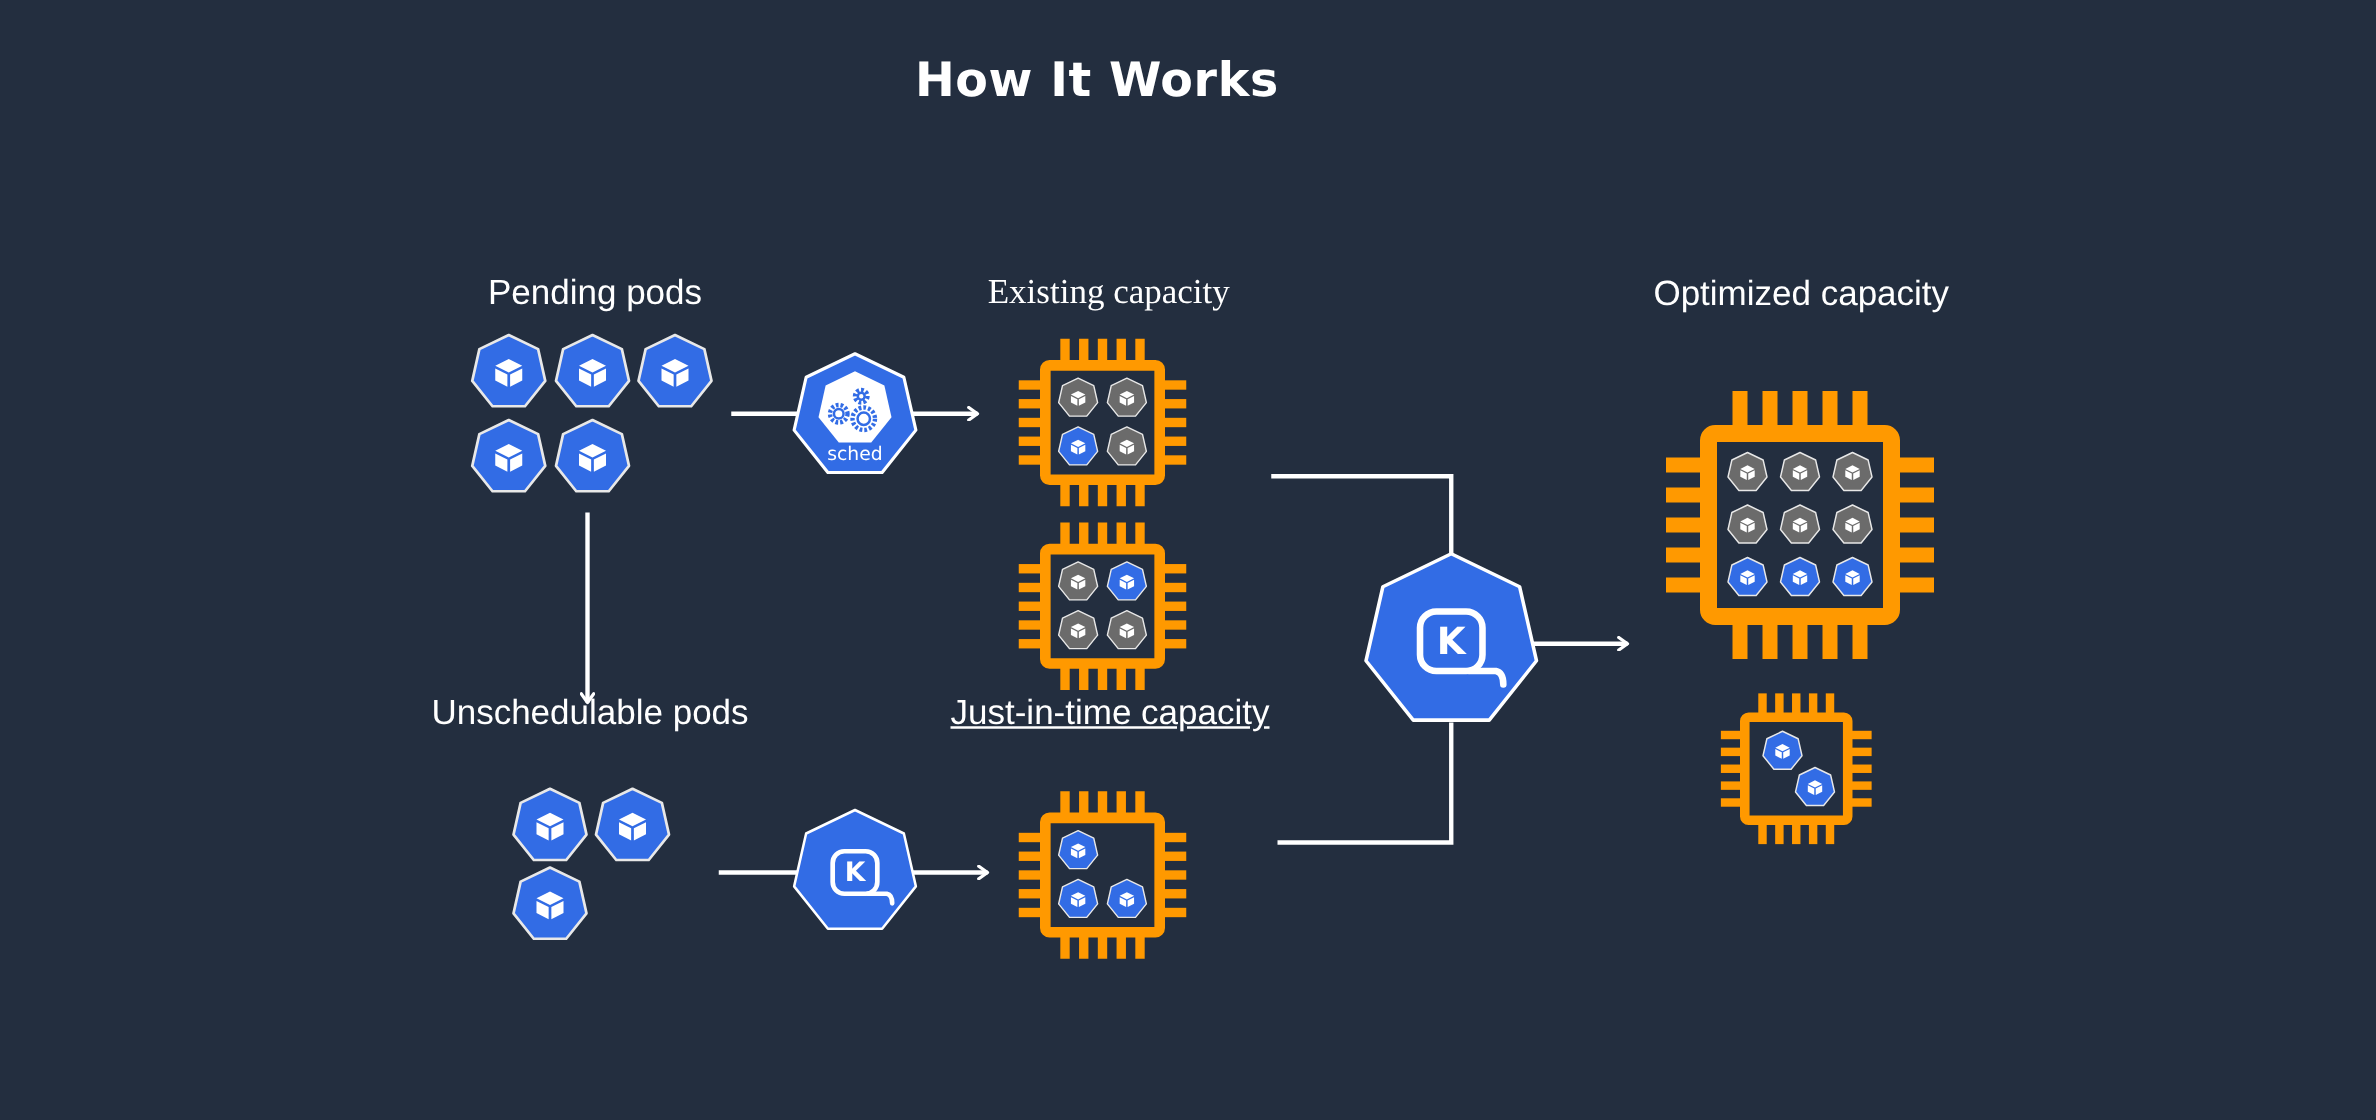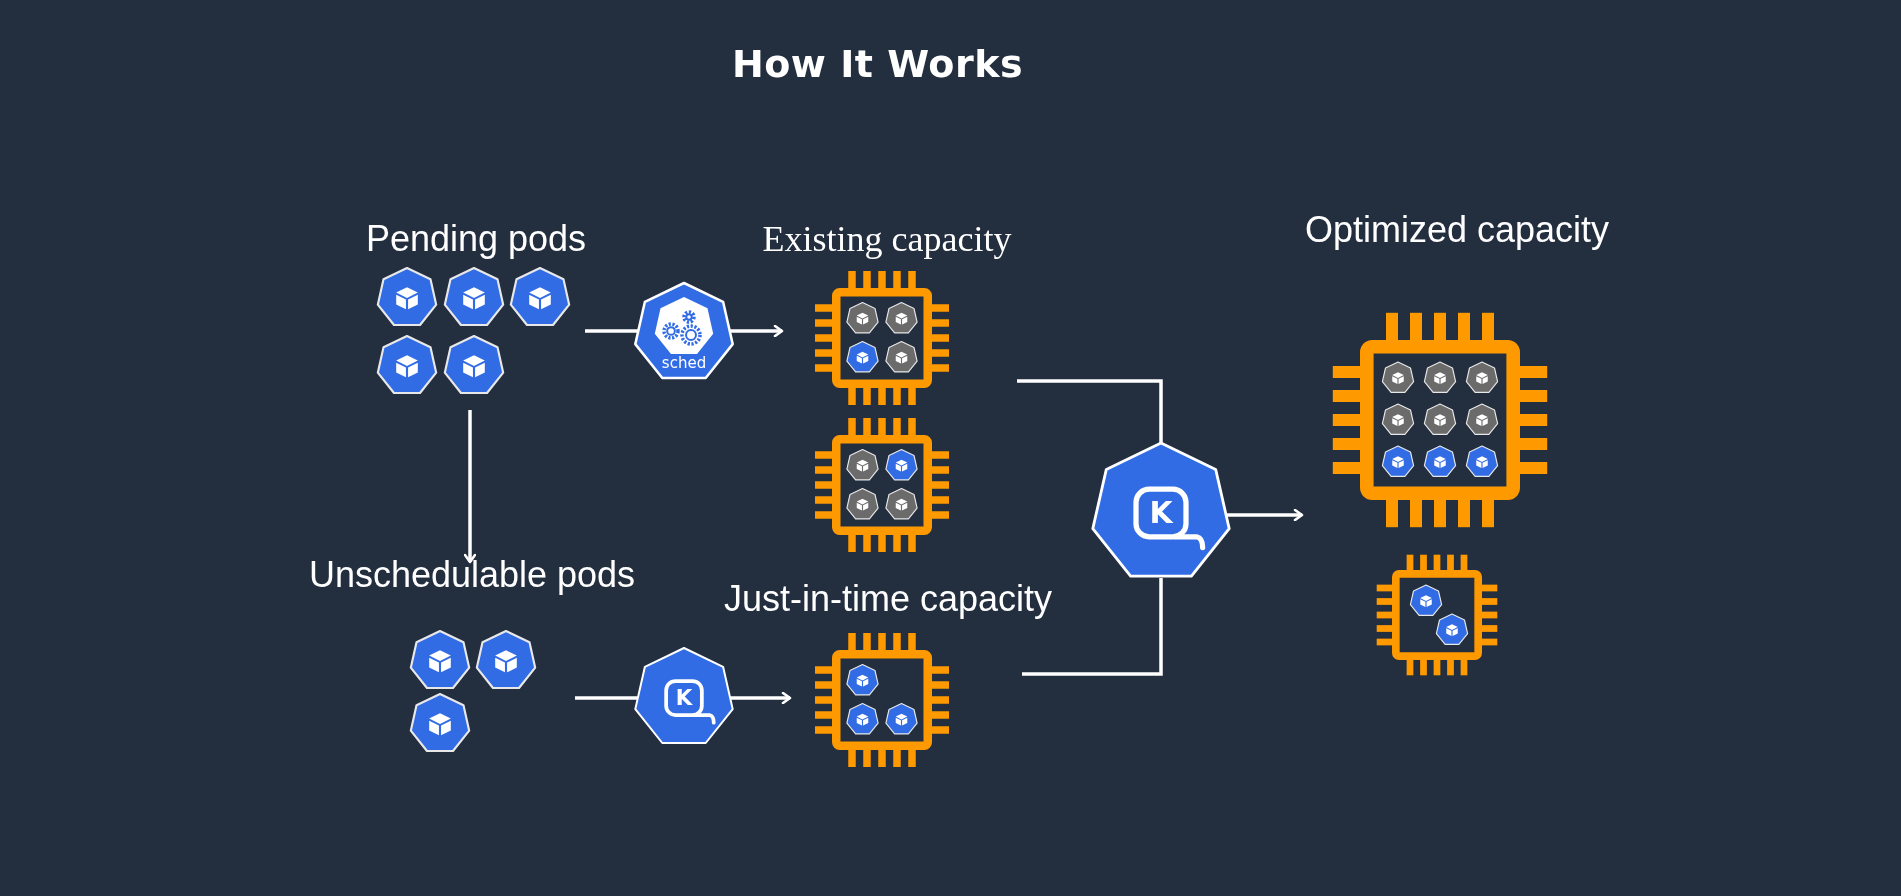--- a/index.html
+++ b/index.html
@@ -1,29 +1,29 @@
 <!DOCTYPE html>
 <html><head>
 <meta charset="utf-8">
 <style>
   html, body { margin:0; padding:0; }
   body { width:1901px; height:896px; background:#232e3f; overflow:hidden; position:relative; font-family:"DejaVu Sans", sans-serif; }
   .title { position:absolute; top:42px; left:0; width:1755px; text-align:center; color:#ffffff; font-weight:bold; font-size:38px; letter-spacing:0.5px; }
-  .label { position:absolute; color:#ffffff; font-size:36px; font-weight:300; text-align:center; white-space:nowrap; transform:translateX(-50%); font-family:"Liberation Sans", sans-serif; }
+  .label { position:absolute; color:#ffffff; font-size:28px; font-weight:300; text-align:center; white-space:nowrap; transform:translateX(-50%); font-family:"Liberation Sans", sans-serif; }
   svg.diagram { position:absolute; left:0; top:0; }
 </style>
 </head>
 <body>
 
 <div class="title">How It Works</div>
 <div class="label" style="left:476px; top:218px;">Pending pods</div>
 <div class="label" style="left:887px; top:218px;font-family:Liberation Serif, serif;">Existing capacity</div>
-<div class="label" style="left:1441px; top:209px;margin-left:16px;">Optimized capacity</div>
+<div class="label" style="left:1441px; top:219px;">Optimized capacity</div>
 <div class="label" style="left:472px; top:554px;">Unschedulable pods</div>
-<div class="label" style="left:888px; top:578px;">Just-in-time capacity</div>
+<div class="label" style="left:888px; top:554px;text-decoration:underline;">Just-in-time capacity</div>
 
 <svg class="diagram" id="dg" width="1901" height="896" viewBox="0 0 1901 896">
   <defs>
     <marker id="arr" viewBox="0 0 12 12" refX="9" refY="6" markerWidth="12" markerHeight="12" markerUnits="userSpaceOnUse" orient="auto">
       <path d="M2,1 L9,6 L2,11" fill="none" stroke="#ffffff" stroke-width="2.6" stroke-linecap="round" stroke-linejoin="round"></path>
     </marker>
   </defs>
   <g id="lines">
     <line x1="585" y1="331" x2="640" y2="331" stroke="#fff" stroke-width="3.5"></line>
     <line x1="728" y1="331" x2="782" y2="331" stroke="#fff" stroke-width="3.5" marker-end="url(#arr)"></line>

